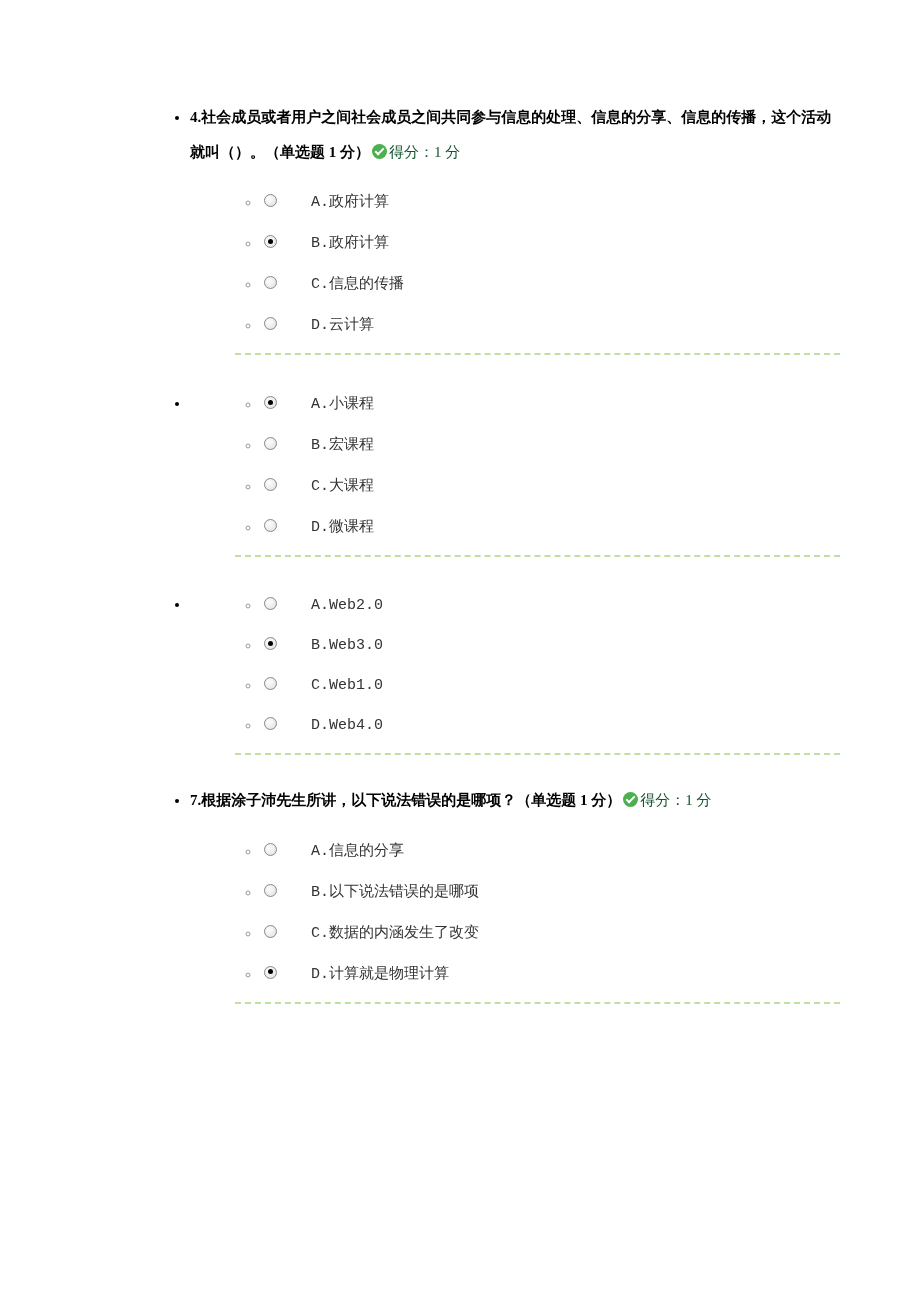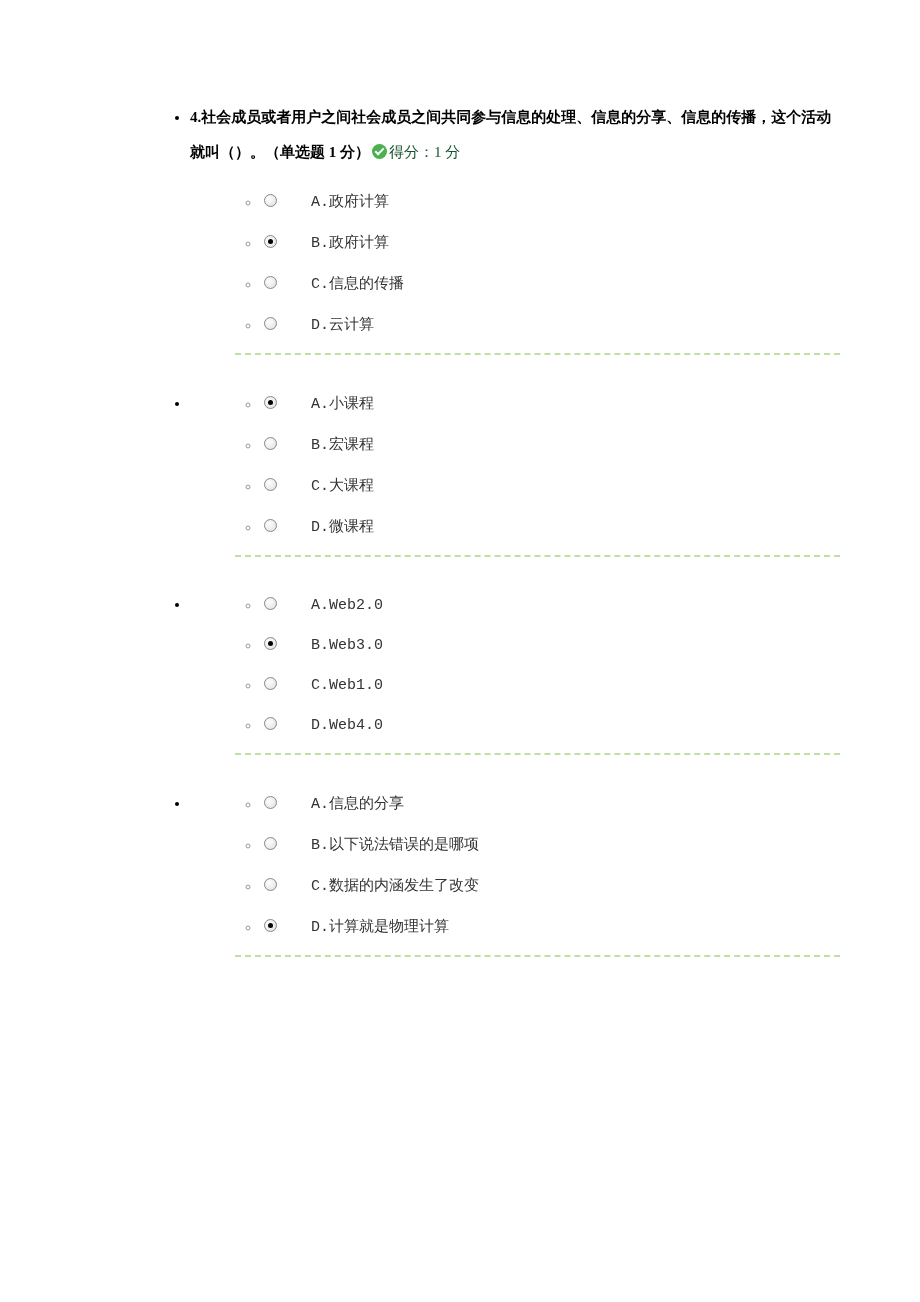--- a/index.html
+++ b/index.html
@@ -136,20 +136,21 @@
       <li>
         <ul class="option-list">
           <li><span class="option-content"><span class="radio-icon"></span><span class="option-label"><span>A.</span><span>Web2.0</span></span></span></li>
           <li><span class="option-content"><span class="radio-icon selected"></span><span class="option-label"><span>B.</span><span>Web3.0</span></span></span></li>
           <li><span class="option-content"><span class="radio-icon"></span><span class="option-label"><span>C.</span><span>Web1.0</span></span></span></li>
           <li><span class="option-content"><span class="radio-icon"></span><span class="option-label"><span>D.</span><span>Web4.0</span></span></span></li>
         </ul>
         <hr class="divider">
       </li>
       <li>
+        <div class="question-text"><span>7.</span><span>根据涂子沛先生所讲，以下说法错误的是哪项？</span><span class="question-type">（单选题 1 分）</span><span class="score-badge"></span><span class="score-text">得分：1 分</span></div>
         <ul class="option-list">
           <li><span class="option-content"><span class="radio-icon"></span><span class="option-label"><span>A.</span><span>信息的分享</span></span></span></li>
           <li><span class="option-content"><span class="radio-icon"></span><span class="option-label"><span>B.</span><span>以下说法错误的是哪项</span></span></span></li>
           <li><span class="option-content"><span class="radio-icon"></span><span class="option-label"><span>C.</span><span>数据的内涵发生了改变</span></span></span></li>
           <li><span class="option-content"><span class="radio-icon selected"></span><span class="option-label"><span>D.</span><span>计算就是物理计算</span></span></span></li>
         </ul>
         <hr class="divider">
       </li>
     </ul>
 </div>

